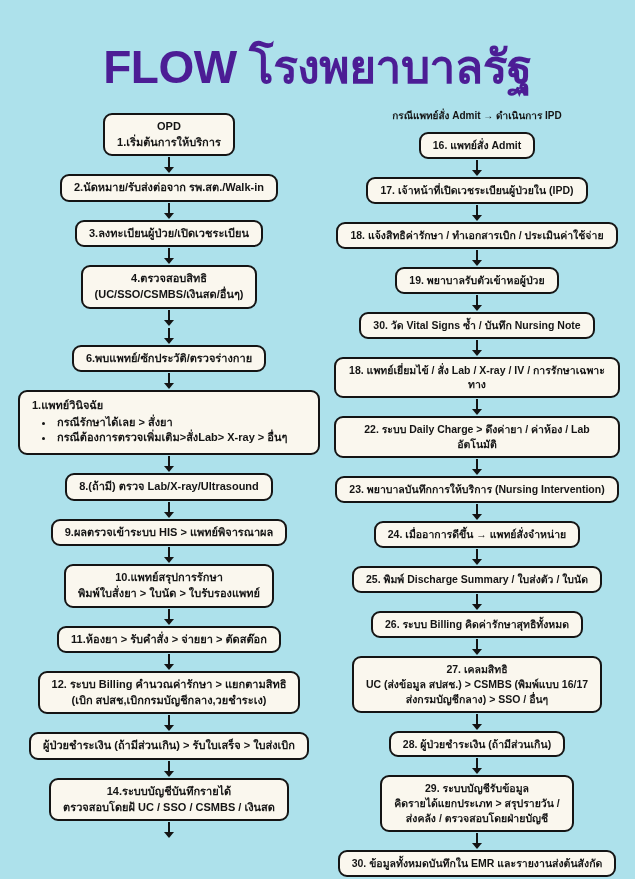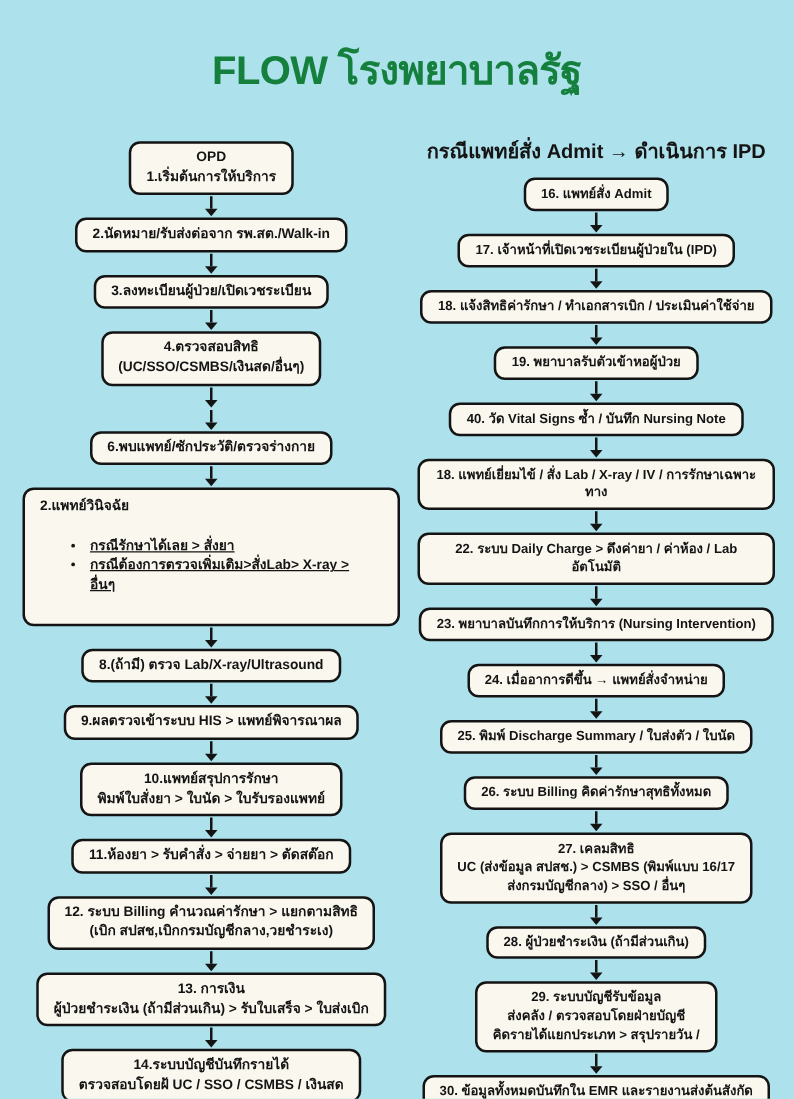--- a/index.html
+++ b/index.html
@@ -17,37 +17,37 @@
     font-family: "Liberation Sans", "DejaVu Sans", sans-serif;
     color: var(--ink);
     overflow: hidden;
   }
   .page { width: 635px; height: 879px; position: relative; }
   .title {
     margin: 0;
     padding-top: 30px;
     height: 100px;
     text-align: center;
-    font-size: 32px;
+    font-size: 46px;
     font-weight: 900;
     letter-spacing: -0.5px;
-    color: #15803d;
+    color: #4c1d95;
   }
   .columns {
     display: flex;
     align-items: flex-start;
     gap: 14px;
     padding: 8px 15px 0 18px;
   }
   .col { display: flex; flex-direction: column; }
   .col-left  { width: 302px; padding-top: 5px; }
   .col-right { width: 286px; }
   .ipd-note {
     text-align: center;
-    font-size: 16px;
+    font-size: 10px;
     font-weight: 700;
     margin: 0 0 9px 0;
   }
   .flow-box {
     background: var(--box-fill);
     border: 2px solid var(--box-border);
     border-radius: 9px;
     padding: 4px 12px;
     width: fit-content;
     max-width: 100%;
@@ -58,23 +58,22 @@
     color: var(--ink);
   }
   .col-left  .flow-box { font-size: 11px; }
   .col-right .flow-box { font-size: 10.5px; }
   .flow-box.align-left {
     width: 100%;
     text-align: left;
     padding: 6px 10px 6px 12px;
   }
   .flow-box ul {
-    margin: 16px;
+    margin: 1px;
     padding-left: 22px;
-    text-decoration: underline;
   }
   .flow-box li { padding-left: 2px; }
   .arrow {
     height: 16px;
     margin: 1px 0;
     display: flex;
     flex-direction: column;
     align-items: center;
     justify-content: flex-end;
     flex: none;
@@ -129,21 +128,21 @@
           <div class="head"></div>
         </div>
         <div class="flow-box">
           <div class="box-line">6.พบแพทย์/ซักประวัติ/ตรวจร่างกาย</div>
         </div>
         <div class="arrow">
           <div class="shaft"></div>
           <div class="head"></div>
         </div>
         <div class="flow-box align-left">
-          <div class="box-line">2.แพทย์วินิจฉัย</div>
+          <div class="box-line">1.แพทย์วินิจฉัย</div>
           <ul>
             <li>กรณีรักษาได้เลย &gt; สั่งยา</li>
             <li>กรณีต้องการตรวจเพิ่มเติม&gt;สั่งLab&gt; X-ray &gt; อื่นๆ</li>
           </ul>
         </div>
         <div class="arrow">
           <div class="shaft"></div>
           <div class="head"></div>
         </div>
         <div class="flow-box">
@@ -177,21 +176,20 @@
         </div>
         <div class="flow-box">
           <div class="box-line">12. ระบบ Billing คำนวณค่ารักษา &gt; แยกตามสิทธิ</div>
           <div class="box-line">(เบิก สปสช,เบิกกรมบัญชีกลาง,วยชำระเง)</div>
         </div>
         <div class="arrow">
           <div class="shaft"></div>
           <div class="head"></div>
         </div>
         <div class="flow-box">
-          <div class="box-line">13. การเงิน</div>
           <div class="box-line">ผู้ป่วยชำระเงิน (ถ้ามีส่วนเกิน) &gt; รับใบเสร็จ &gt; ใบส่งเบิก</div>
         </div>
         <div class="arrow">
           <div class="shaft"></div>
           <div class="head"></div>
         </div>
         <div class="flow-box">
           <div class="box-line">14.ระบบบัญชีบันทึกรายได้</div>
           <div class="box-line">ตรวจสอบโดยฝ้ UC / SSO / CSMBS / เงินสด</div>
         </div>
@@ -225,21 +223,21 @@
             <div class="head"></div>
           </div>
           <div class="flow-box">
             <div class="box-line">19. พยาบาลรับตัวเข้าหอผู้ป่วย</div>
           </div>
           <div class="arrow">
             <div class="shaft"></div>
             <div class="head"></div>
           </div>
           <div class="flow-box">
-            <div class="box-line">40. วัด Vital Signs ซ้ำ / บันทึก Nursing Note</div>
+            <div class="box-line">30. วัด Vital Signs ซ้ำ / บันทึก Nursing Note</div>
           </div>
           <div class="arrow">
             <div class="shaft"></div>
             <div class="head"></div>
           </div>
           <div class="flow-box">
             <div class="box-line">18. แพทย์เยี่ยมไข้ / สั่ง Lab / X-ray / IV / การรักษาเฉพาะทาง</div>
           </div>
           <div class="arrow">
             <div class="shaft"></div>
@@ -291,22 +289,22 @@
           </div>
           <div class="flow-box">
             <div class="box-line">28. ผู้ป่วยชำระเงิน (ถ้ามีส่วนเกิน)</div>
           </div>
           <div class="arrow">
             <div class="shaft"></div>
             <div class="head"></div>
           </div>
           <div class="flow-box">
             <div class="box-line">29. ระบบบัญชีรับข้อมูล</div>
+            <div class="box-line">คิดรายได้แยกประเภท &gt; สรุปรายวัน /</div>
             <div class="box-line">ส่งคลัง / ตรวจสอบโดยฝ่ายบัญชี</div>
-            <div class="box-line">คิดรายได้แยกประเภท &gt; สรุปรายวัน /</div>
           </div>
           <div class="arrow">
             <div class="shaft"></div>
             <div class="head"></div>
           </div>
           <div class="flow-box">
             <div class="box-line">30. ข้อมูลทั้งหมดบันทึกใน EMR และรายงานส่งต้นสังกัด</div>
           </div>
         </div>
     </div>

